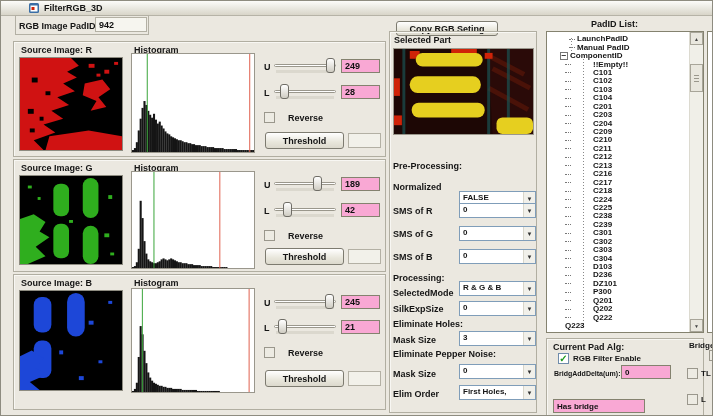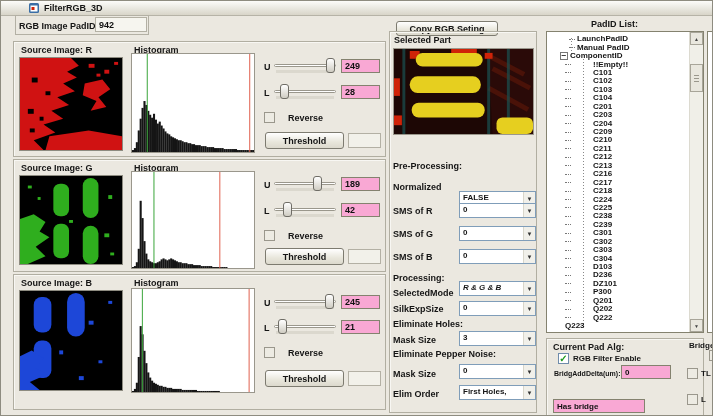--- a/index.html
+++ b/index.html
@@ -459,21 +459,21 @@
 
   <span class="lbl" style="left:392px;top:251px;">SMS of B</span>
   <div class="combo" style="left:458px;top:248px;">
     <span class="val">0</span>
     <span class="arr">▼</span>
   </div>
 
   <span class="lbl" style="left:392px;top:272px;">Processing:</span>
 
   <span class="lbl" style="left:392px;top:287px;">SelectedMode</span>
-  <div class="combo" style="left:458px;top:280px;font-style:italic;">
+  <div class="combo" style="left:458px;top:280px;">
     <span class="val">R &amp; G &amp; B</span>
     <span class="arr">▼</span>
   </div>
 
   <span class="lbl" style="left:392px;top:303px;">SilkExpSize</span>
   <div class="combo" style="left:458px;top:300px;">
     <span class="val">0</span>
     <span class="arr">▼</span>
   </div>
 

